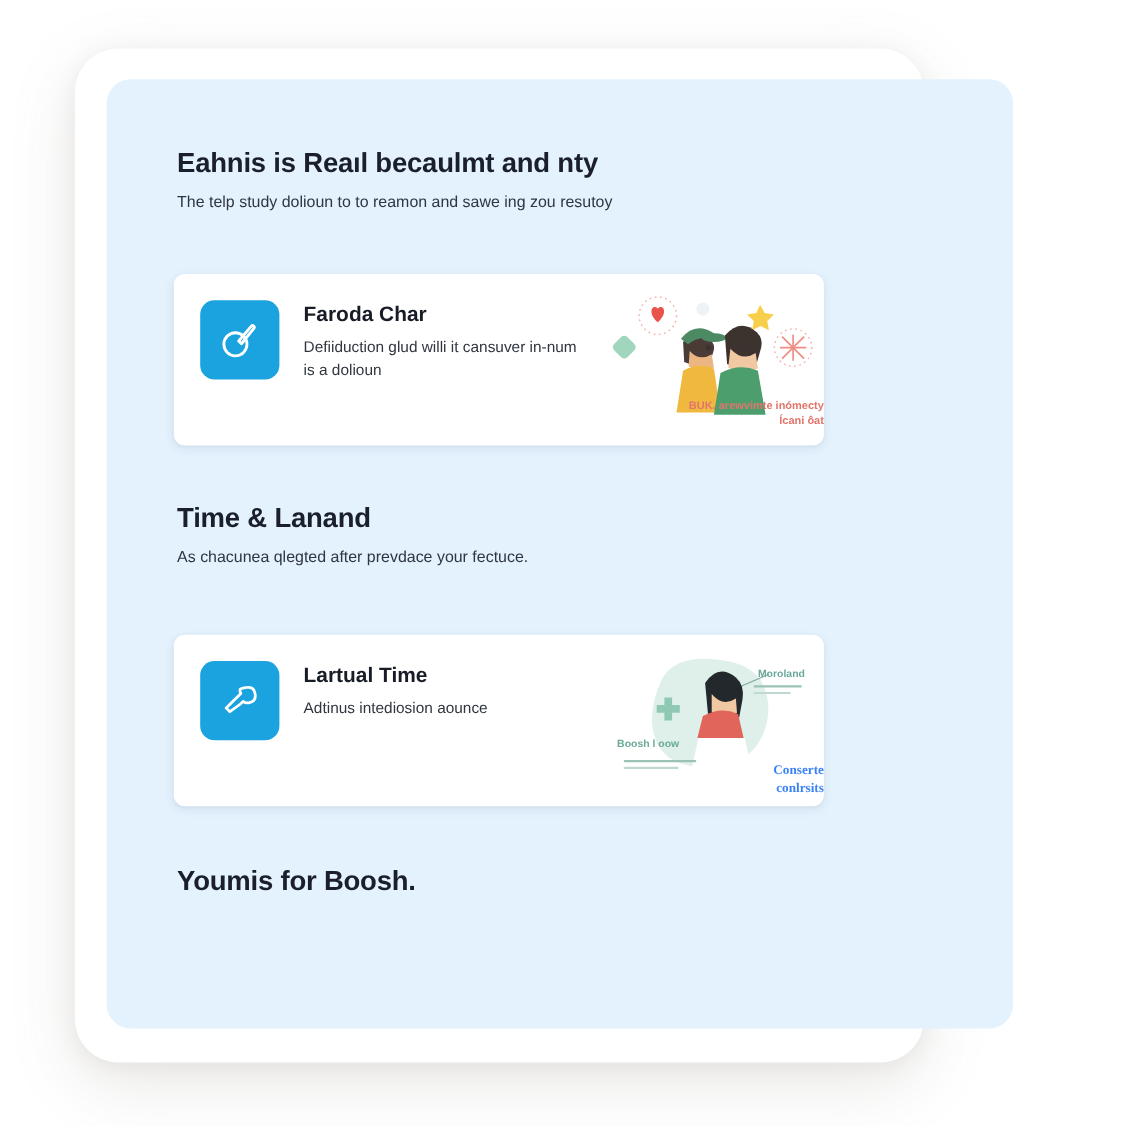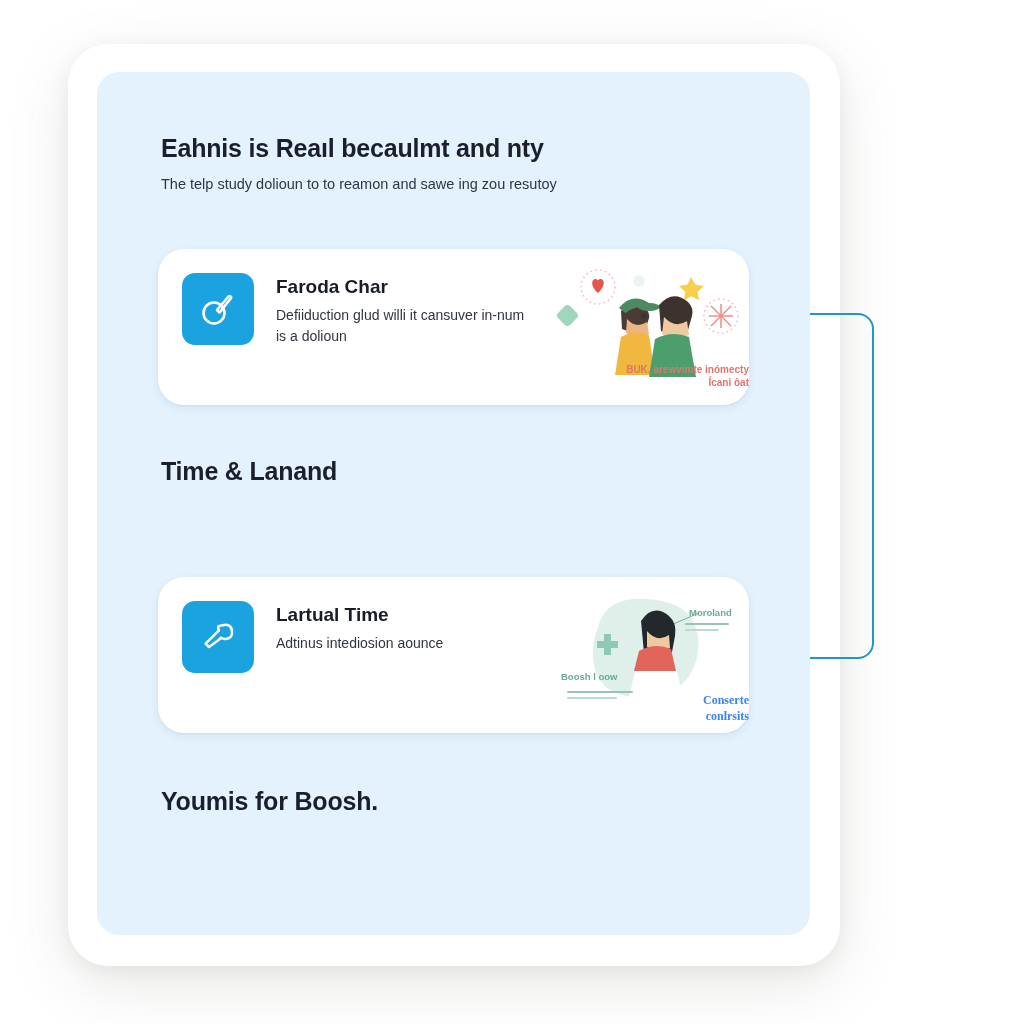--- a/index.html
+++ b/index.html
@@ -29,21 +29,21 @@
     border-radius: 40px;
     background: #ffffff;
     box-shadow: 0 18px 60px rgba(120, 110, 100, 0.16),
                 0 4px 18px rgba(140, 130, 120, 0.10);
   }
 
   .panel {
     position: absolute;
     left: 97px;
     top: 72px;
-    width: 713px;
+    width: 824px;
     height: 863px;
     border-radius: 22px;
     background: #e3f2fd;
     overflow: hidden;
   }
 
   
   .side-outline {
     position: absolute;
     left: 800px;
@@ -78,21 +78,21 @@
     margin: 0;
     line-height: 1.35;
   }
 
   
   .card {
     position: absolute;
     left: 61px;
     width: 591px;
     background: #ffffff;
-    border-radius: 26px;
+    border-radius: 10px;
     box-shadow: 0 3px 10px rgba(40, 60, 90, 0.07),
                 0 1px 3px rgba(40, 60, 90, 0.05);
     display: flex;
     align-items: flex-start;
     box-sizing: border-box;
   }
 
   .card-left {
     display: flex;
     align-items: flex-start;
@@ -221,20 +221,21 @@
         </svg>
         <div class="illus-caption" style="top:104px;">
           <span class="cap-red">BUK. arewvimte inómecty</span><br>
           <span class="cap-red">Ícani ôat</span>
         </div>
       </div>
     </div>
 
     <div class="section" style="top:385px;">
       <h2 class="sec-title">Time &amp; Lanand</h2>
+      <p class="sec-sub">As chacunea qlegted after prevdace your fectuce.</p>
     </div>
 
     <div class="card" style="top:505px; height:156px; padding:24px 0 0 24px;">
 
       <div class="card-left">
         <div class="tile">
           <svg width="42" height="42" viewBox="0 0 42 42" aria-hidden="true">
             <path d="M27 9 q7 -1 8 6 q1 7 -6 8 q-3 0.4 -5 -1.4 l-2.4 2.4 L12 31 L8.6 27.6 L22 14.4 q-1.4 -2 -0.6 -4 Q22.6 9.6 27 9 Z" fill="none" stroke="#ffffff" stroke-width="2.5" stroke-linejoin="round"></path>
           </svg>
         </div>

